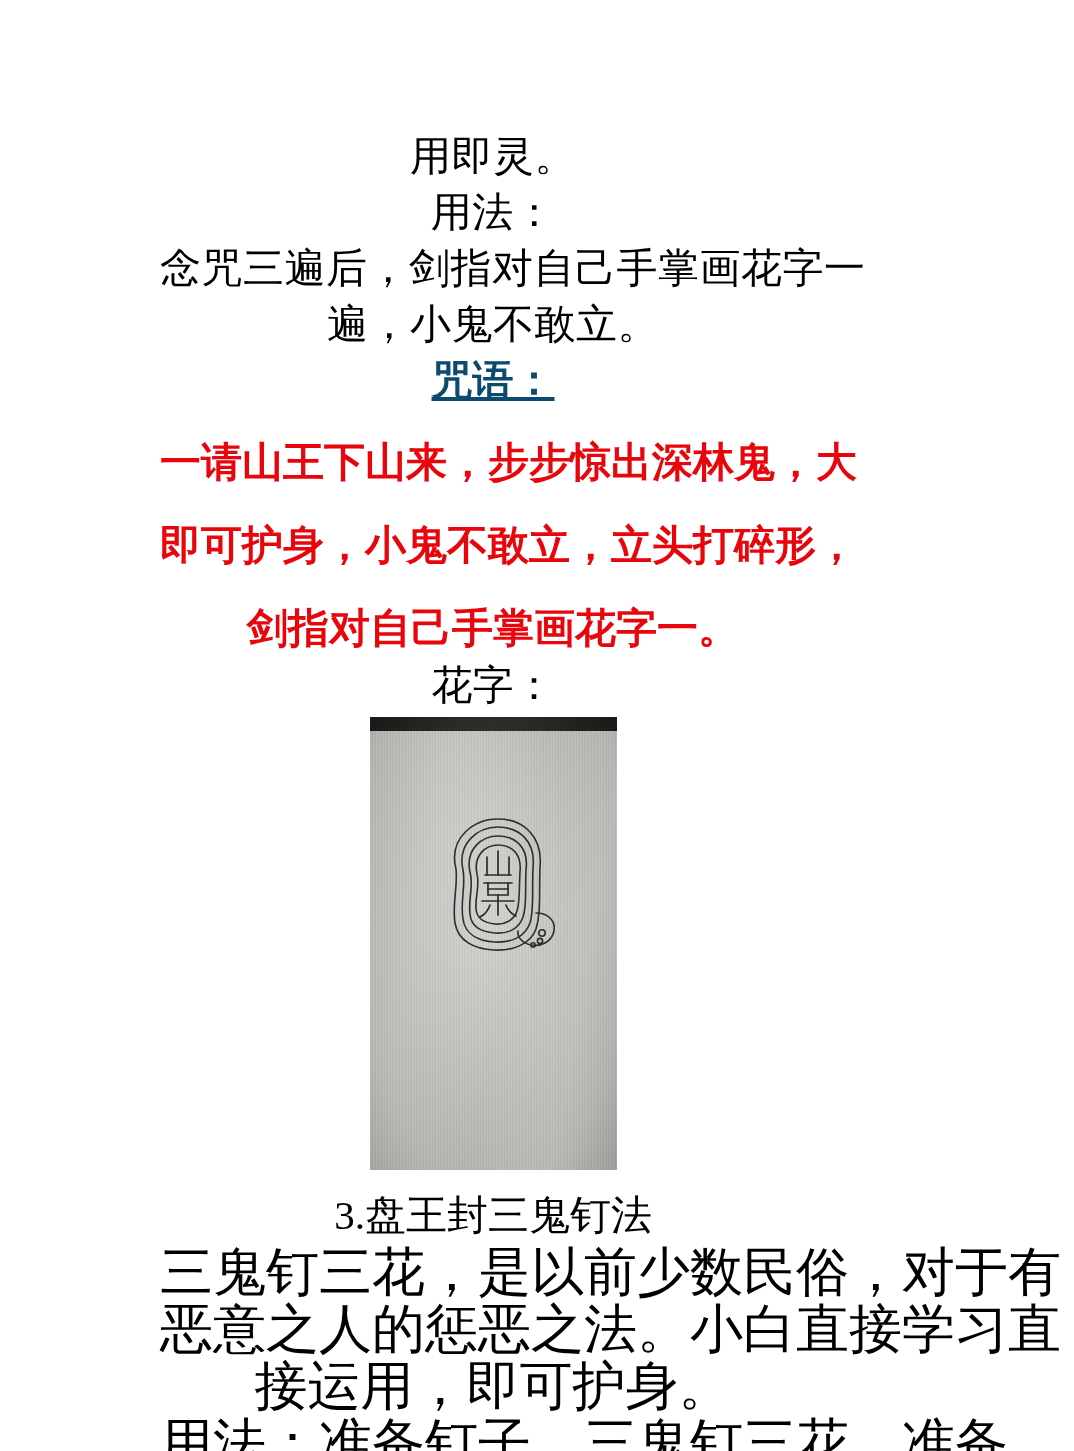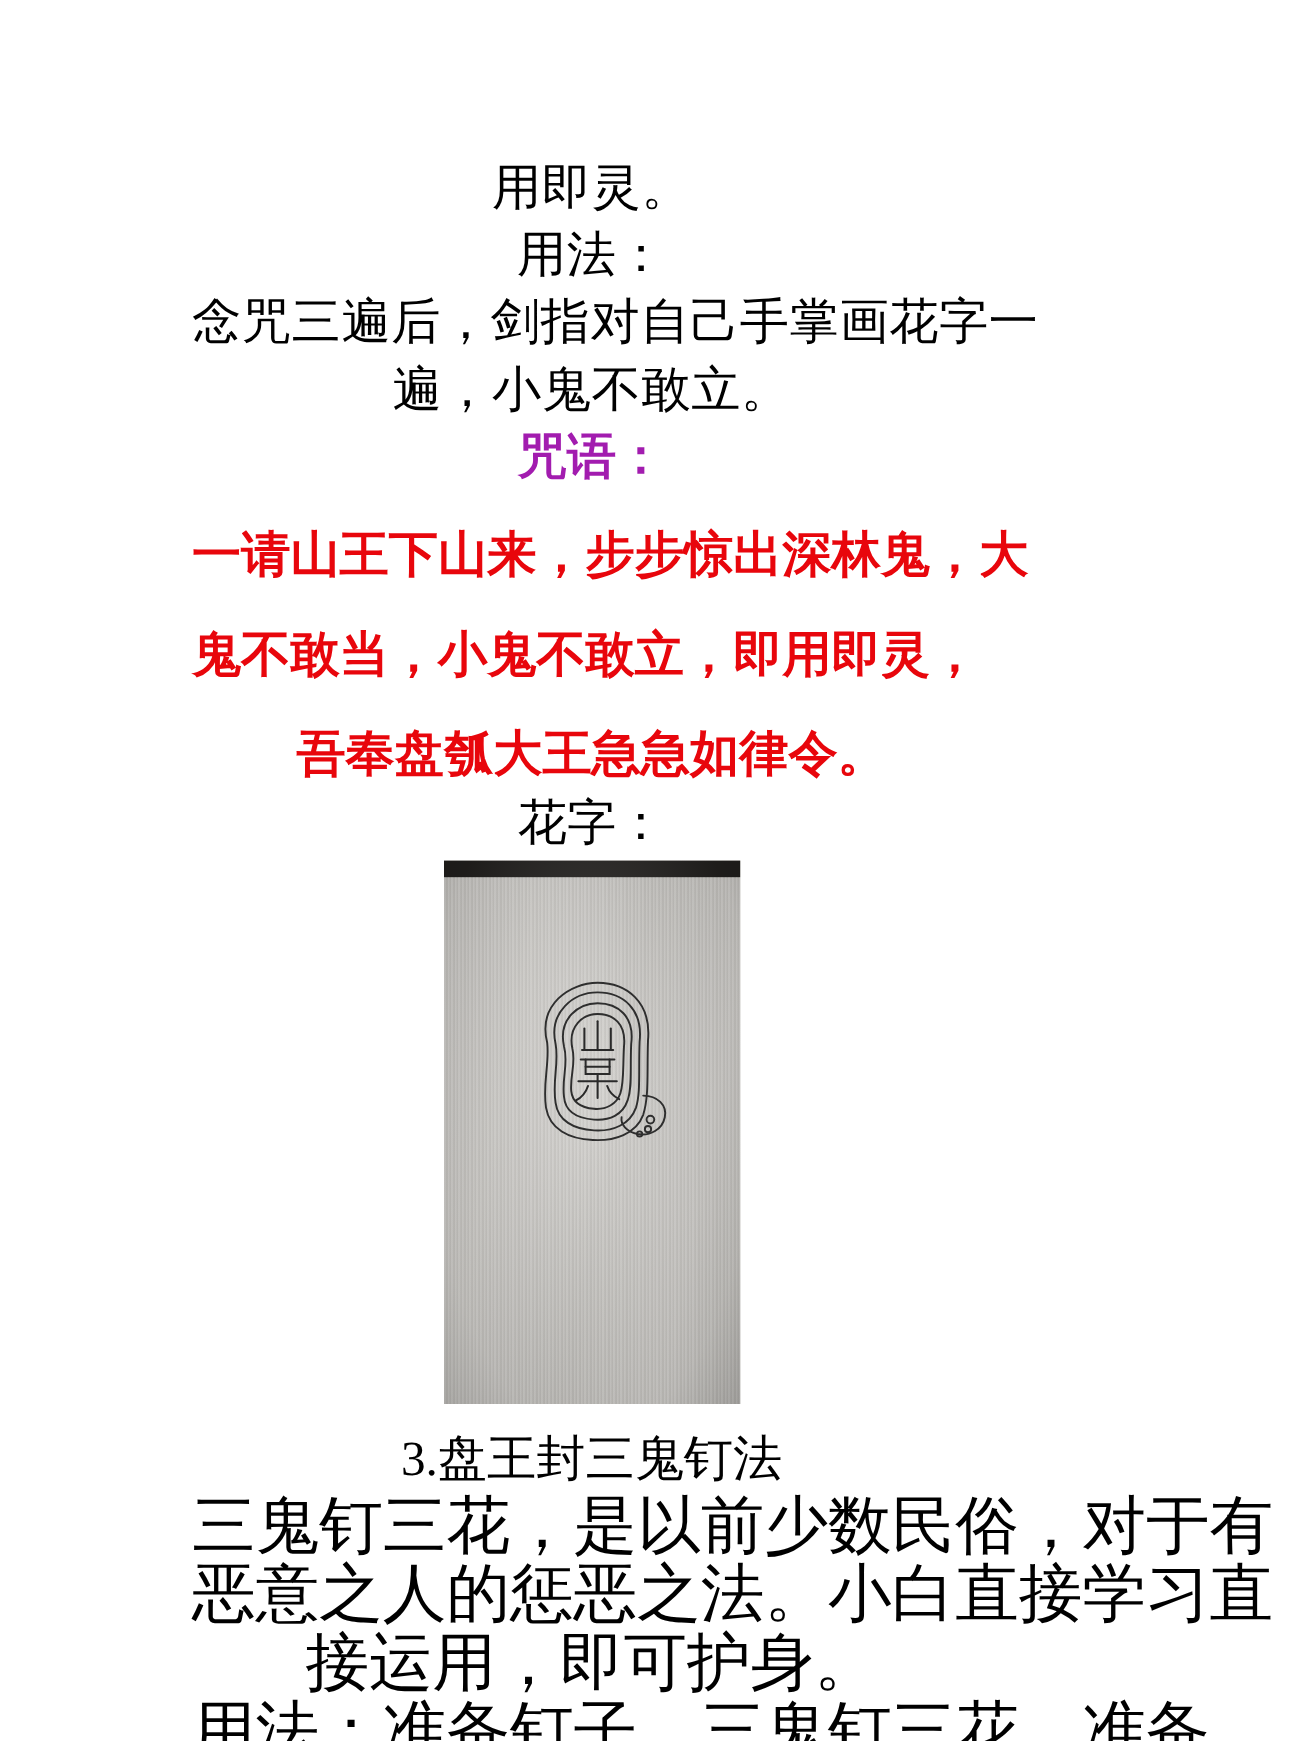--- a/index.html
+++ b/index.html
@@ -28,22 +28,23 @@
   .line {
     font-size: 41px;
     line-height: 56px;
     letter-spacing: 0.5px;
     white-space: nowrap;
   }
   .center {
     text-align: center;
   }
   .red {
-    color: #a21caf;
+    color: #0c4a6e;
     font-weight: bold;
+    text-decoration: underline;
   }
   .spell-block {
     margin-top: 2px;
   }
   .spell-line {
     font-size: 41px;
     line-height: 57px;
     color: #e8060c;
     font-weight: bold;
     white-space: nowrap;
@@ -113,22 +114,22 @@
 
   <div class="line center">用即灵。</div>
   <div class="line center">用法：</div>
   <div class="line">念咒三遍后，剑指对自己手掌画花字一</div>
   <div class="line center">遍，小鬼不敢立。</div>
 
   <div class="label-line red">咒语：</div>
 
   <div class="spell-block">
     <div class="spell-line">一请山王下山来，步步惊出深林鬼，大</div>
-    <div class="spell-line">鬼不敢当，小鬼不敢立，即用即灵，</div>
-    <div class="spell-line center">吾奉盘瓠大王急急如律令。</div>
+    <div class="spell-line">即可护身，小鬼不敢立，立头打碎形，</div>
+    <div class="spell-line center">剑指对自己手掌画花字一。</div>
   </div>
 
   <div class="label-line">花字：</div>
 
   <div class="photo-wrap">
     <div class="photo">
       <div class="topbar"></div>
       <div class="texture"></div>
       <div class="vignette"></div>
       <svg width="247" height="453" viewBox="0 0 247 453">

